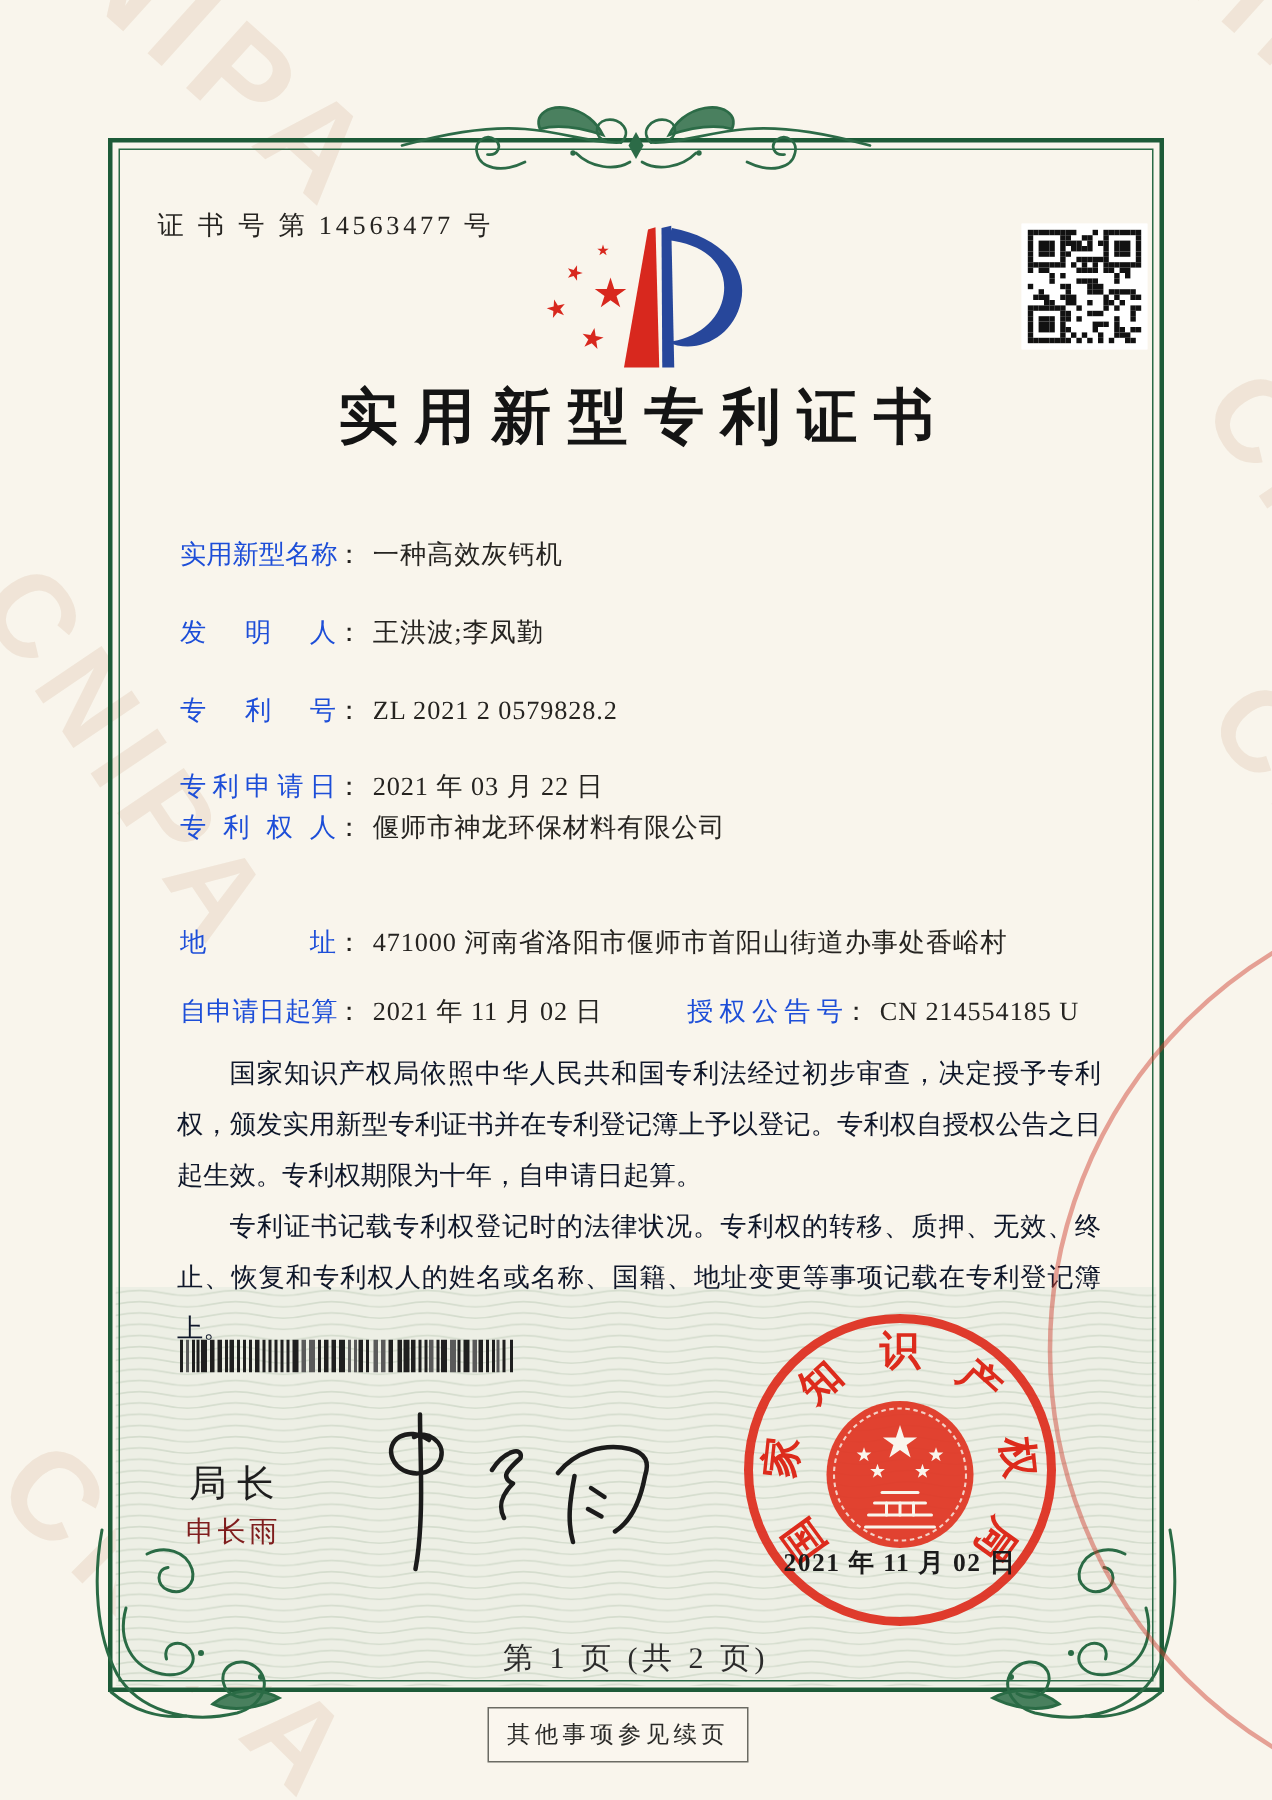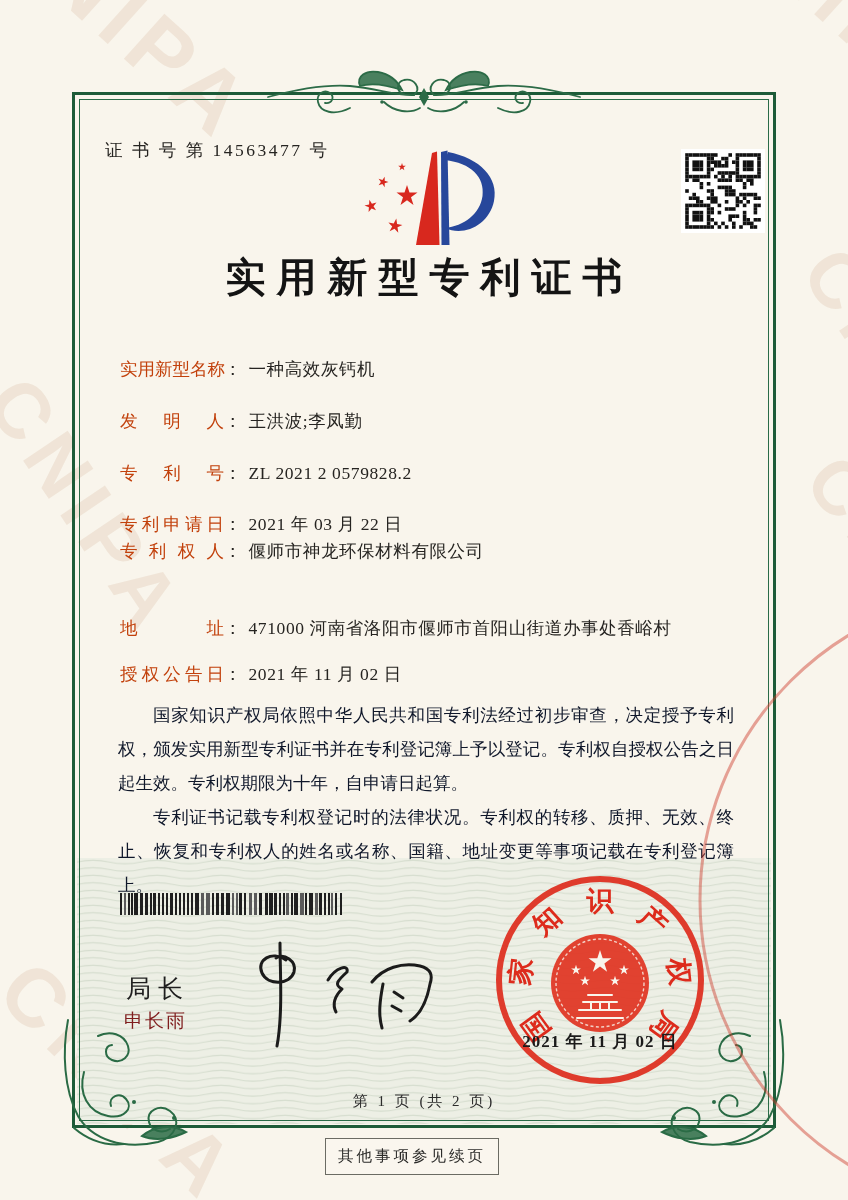--- a/index.html
+++ b/index.html
@@ -24,36 +24,36 @@
   .logo{position:absolute;left:352px;top:140px;width:150px;height:114px;}
   .qr{position:absolute;left:681px;top:149px;width:84px;height:84px;background:#ffffff;}
   .title{
     position:absolute;left:0;top:250px;width:100%;text-align:center;
     font-size:40px;font-weight:bold;letter-spacing:11px;color:#141414;text-indent:11px;
   }
   
   .frow{position:absolute;left:120px;width:648px;height:26px;font-size:17.5px;white-space:nowrap;}
   .flabel{
     display:inline-block;width:104px;text-align:justify;text-align-last:justify;
-    vertical-align:bottom;color:#c2410c;font-family:Liberation Serif, serif;
+    vertical-align:bottom;color:#1d4ed8;font-family:Liberation Serif, serif;
   }
   .fcolon{margin-right:7px;color:#262421;}
   .fvalue{color:#262421;letter-spacing:0.6px;}
   .fgroup2{position:absolute;left:338px;top:0;}
   
   .body-text{position:absolute;left:118px;top:698px;width:616px;font-size:17.5px;line-height:34px;color:#0f172a;text-align:justify;}
   .body-text p{margin:0;text-indent:2em;}
   
   .barcode{position:absolute;left:120px;top:893px;width:224px;height:22px;}
   .signoff-title{position:absolute;left:126px;top:972px;font-size:25px;letter-spacing:7px;color:#1e1e1e;}
   .signoff-name{position:absolute;left:124px;top:1008px;font-size:19px;letter-spacing:2px;color:#7f1d1d;}
   .signature{position:absolute;left:222px;top:938px;width:240px;height:118px;}
   .seal{position:absolute;left:491px;top:871px;width:218px;height:218px;}
   .seal-date{position:absolute;left:500px;top:1030px;width:200px;text-align:center;font-size:17px;font-weight:bold;letter-spacing:1px;color:#1b1b1b;}
-  .page-info{position:absolute;left:0;top:1092px;width:100%;text-align:center;font-size:15px;letter-spacing:3px;color:#2b2b2b;}
+  .page-info{position:absolute;left:0;top:1092px;width:100%;text-align:center;font-size:20px;letter-spacing:3px;color:#2b2b2b;}
   .cont-box{
     position:absolute;left:412px;top:1138px;transform:translateX(-50%);
     border:1px solid #6b6b63;background:#faf6ee;padding:7px 12px;
     font-size:15.5px;letter-spacing:3px;color:#2a2a28;white-space:nowrap;
   }
   .redarc{position:absolute;left:0;top:0;width:848px;height:1200px;pointer-events:none;}
 </style>
 </head>
 <body>
 
@@ -358,21 +358,24 @@
     <span class="flabel">专利申请日</span><span class="fcolon">：</span><span class="fvalue">2021 年 03 月 22 日</span>
   </div>
   <div class="frow" style="top:539px">
     <span class="flabel">专利权人</span><span class="fcolon">：</span><span class="fvalue">偃师市神龙环保材料有限公司</span>
   </div>
   <div class="frow" style="top:616px">
     <span class="flabel">地址</span><span class="fcolon">：</span><span class="fvalue">471000 河南省洛阳市偃师市首阳山街道办事处香峪村</span>
   </div>
   <div class="frow" style="top:662px">
     <span>
-      <span class="flabel">授权公告日</span><span class="fcolon">：</span><span class="fvalue">2021 年 11 月 02 日</span>
+      <span class="flabel">自申请日起算</span><span class="fcolon">：</span><span class="fvalue">2021 年 11 月 02 日</span>
+    </span>
+    <span class="fgroup2">
+      <span class="flabel">授权公告号</span><span class="fcolon">：</span><span class="fvalue">CN 214554185 U</span>
     </span>
   </div>
 
   <div class="body-text">
     <p>国家知识产权局依照中华人民共和国专利法经过初步审查，决定授予专利权，颁发实用新型专利证书并在专利登记簿上予以登记。专利权自授权公告之日起生效。专利权期限为十年，自申请日起算。</p>
     <p>专利证书记载专利权登记时的法律状况。专利权的转移、质押、无效、终止、恢复和专利权人的姓名或名称、国籍、地址变更等事项记载在专利登记簿上。</p>
   </div>
 
   <svg class="barcode" viewBox="0 0 224 22">
     <g id="barcode-bars">

